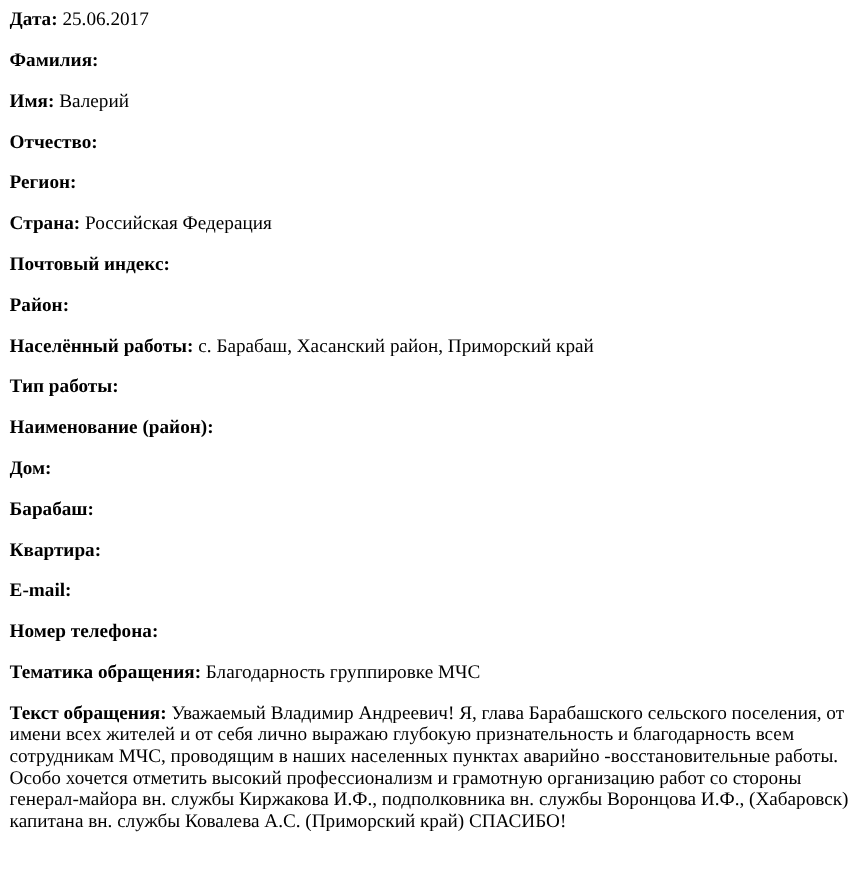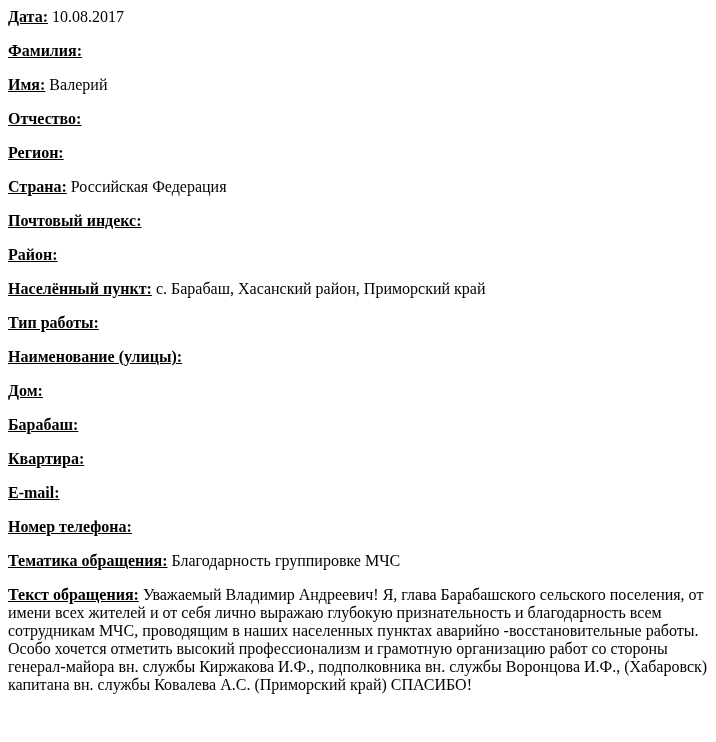--- a/index.html
+++ b/index.html
@@ -14,50 +14,49 @@
     color: #000000;
   }
   p.form-field {
     margin: 16px 0;
   }
   p.form-field.first {
     margin-top: 0;
   }
   p.form-field b {
     font-weight: bold;
-    text-decoration: underline;
   }
 </style>
 </head>
 <body>
 
 <main>
 
-  <p class="form-field first"><b>Дата:</b> <span>10.08.2017</span></p>
+  <p class="form-field first"><b>Дата:</b> <span>25.06.2017</span></p>
 
   <p class="form-field"><b>Фамилия:</b> <span></span></p>
 
   <p class="form-field"><b>Имя:</b> <span>Валерий</span></p>
 
   <p class="form-field"><b>Отчество:</b> <span></span></p>
 
   <p class="form-field"><b>Регион:</b> <span></span></p>
 
   <p class="form-field"><b>Страна:</b> <span>Российская Федерация</span></p>
 
   <p class="form-field"><b>Почтовый индекс:</b> <span></span></p>
 
   <p class="form-field"><b>Район:</b> <span></span></p>
 
 
-  <p class="form-field"><b>Населённый пункт:</b> <span>с. Барабаш, Хасанский район, Приморский край</span></p>
+  <p class="form-field"><b>Населённый работы:</b> <span>с. Барабаш, Хасанский район, Приморский край</span></p>
 
   <p class="form-field"><b>Тип работы:</b> <span></span></p>
 
-  <p class="form-field"><b>Наименование (улицы):</b> <span></span></p>
+  <p class="form-field"><b>Наименование (район):</b> <span></span></p>
 
   <p class="form-field"><b>Дом:</b> <span></span></p>
 
   <p class="form-field"><b>Барабаш:</b> <span></span></p>
 
   <p class="form-field"><b>Квартира:</b> <span></span></p>
 
   <p class="form-field"><b>E-mail:</b> <span></span></p>
 
   <p class="form-field"><b>Номер телефона:</b> <span></span></p>

